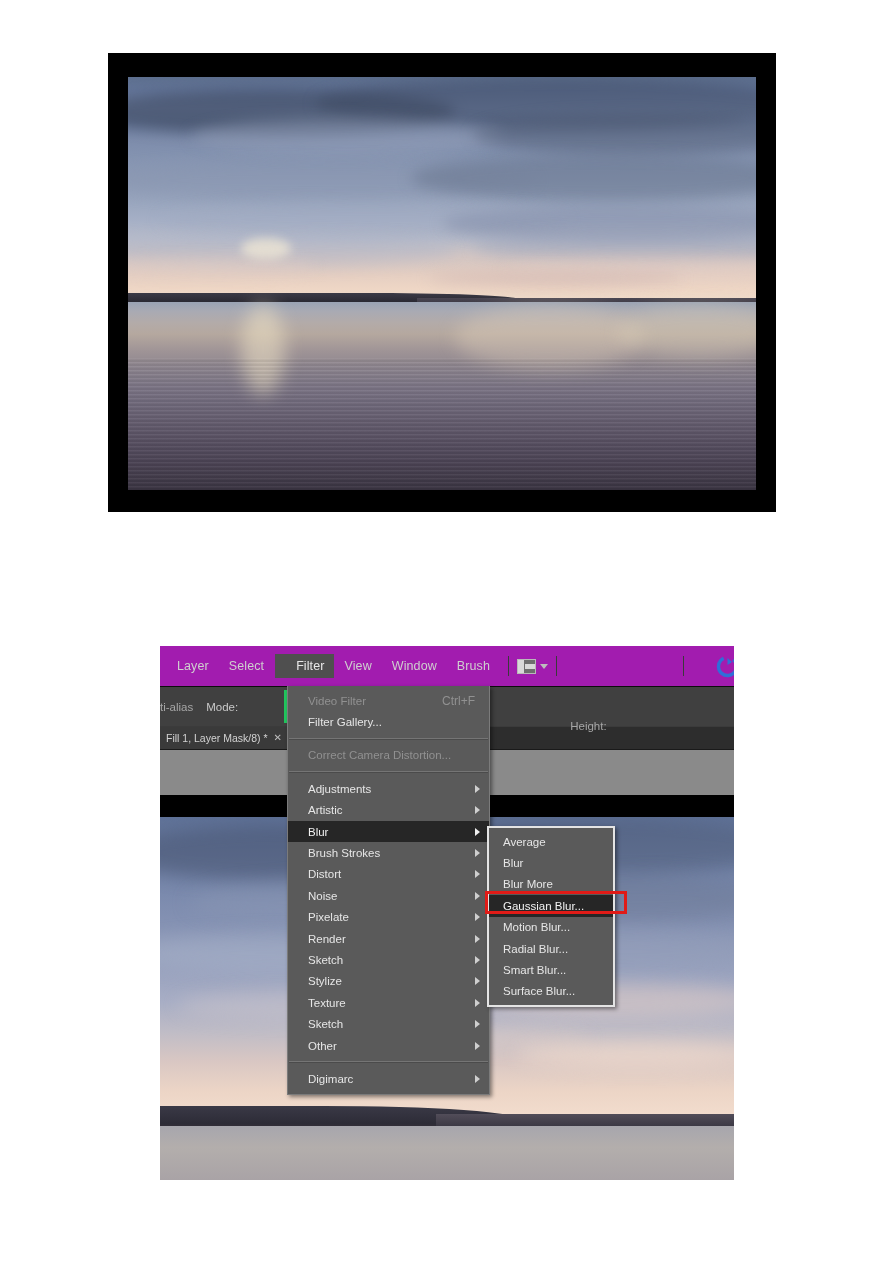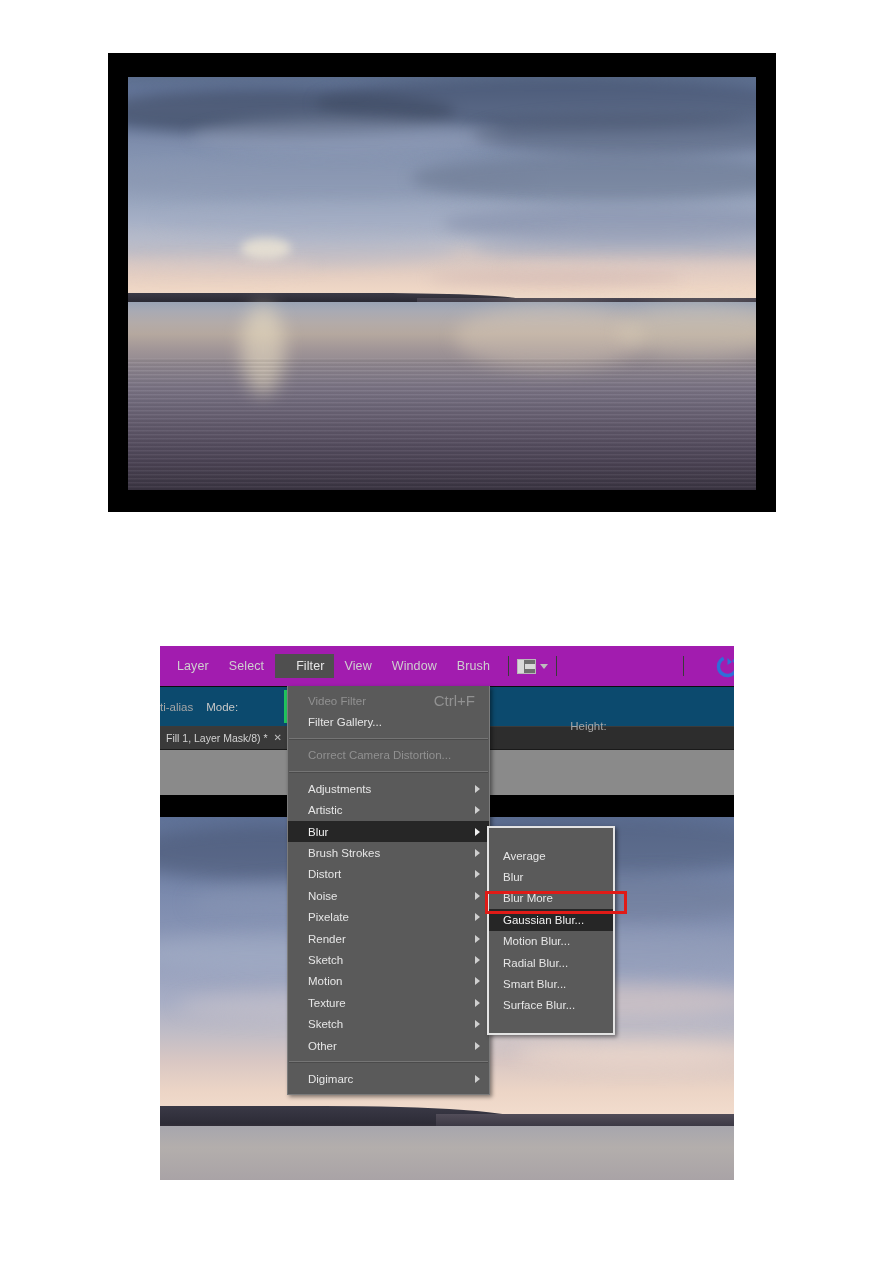--- a/index.html
+++ b/index.html
@@ -189,21 +189,21 @@
     width: 25px;
     height: 25px;
   }
 
   
   #optionsbar {
     position: absolute;
     left: 0; top: 41px;
     width: 100%;
     height: 39px;
-    background: #0c4a6e;
+    background: #404040;
     border-bottom: 1px solid #3b3b3b;
     display: flex;
     align-items: center;
     color: #c8c8c8;
     font-size: 11.5px;
   }
   #optionsbar .opt {
     margin-right: 13px;
     white-space: nowrap;
   }
@@ -339,21 +339,21 @@
     color: #e6e6e6;
     font-size: 11.5px;
     white-space: nowrap;
     box-sizing: border-box;
   }
   .mi.disabled { color: #919191; }
   .mi.sel { background: #262626; color: #f2f2f2; }
   .mi .shortcut {
     margin-left: auto;
     color: #919191;
-    font-size: 15px;
+    font-size: 12px;
     padding-right: 6px;
     text-align: right;
   }
   .mi .arrow {
     position: absolute;
     right: 9px;
     width: 0; height: 0;
     border-top: 4px solid transparent;
     border-bottom: 4px solid transparent;
     border-left: 5px solid #cfcfcf;
@@ -368,21 +368,21 @@
 
   
   #blur-submenu {
     position: absolute;
     left: 327px;
     top: 180px;
     width: 128px;
     background: #5a5a5a;
     border: 2px solid #e4e4e4;
     box-sizing: border-box;
-    padding: 17px 0;
+    padding: 3px 0;
     box-shadow: 2px 2px 4px rgba(0,0,0,0.45);
     text-align: right;
   }
   #blur-submenu .mi {
     padding-left: 14px;
     height: 21.4px;
   }
 
   
   #annot-box {
@@ -537,21 +537,21 @@
     </div>
     <div class="mi">
       <span>Render</span>
       <span class="arrow"></span>
     </div>
     <div class="mi">
       <span>Sketch</span>
       <span class="arrow"></span>
     </div>
     <div class="mi">
-      <span>Motion</span>
+      <span>Stylize</span>
       <span class="arrow"></span>
     </div>
     <div class="mi">
       <span>Texture</span>
       <span class="arrow"></span>
     </div>
     <div class="mi">
       <span>Sketch</span>
       <span class="arrow"></span>
     </div>

